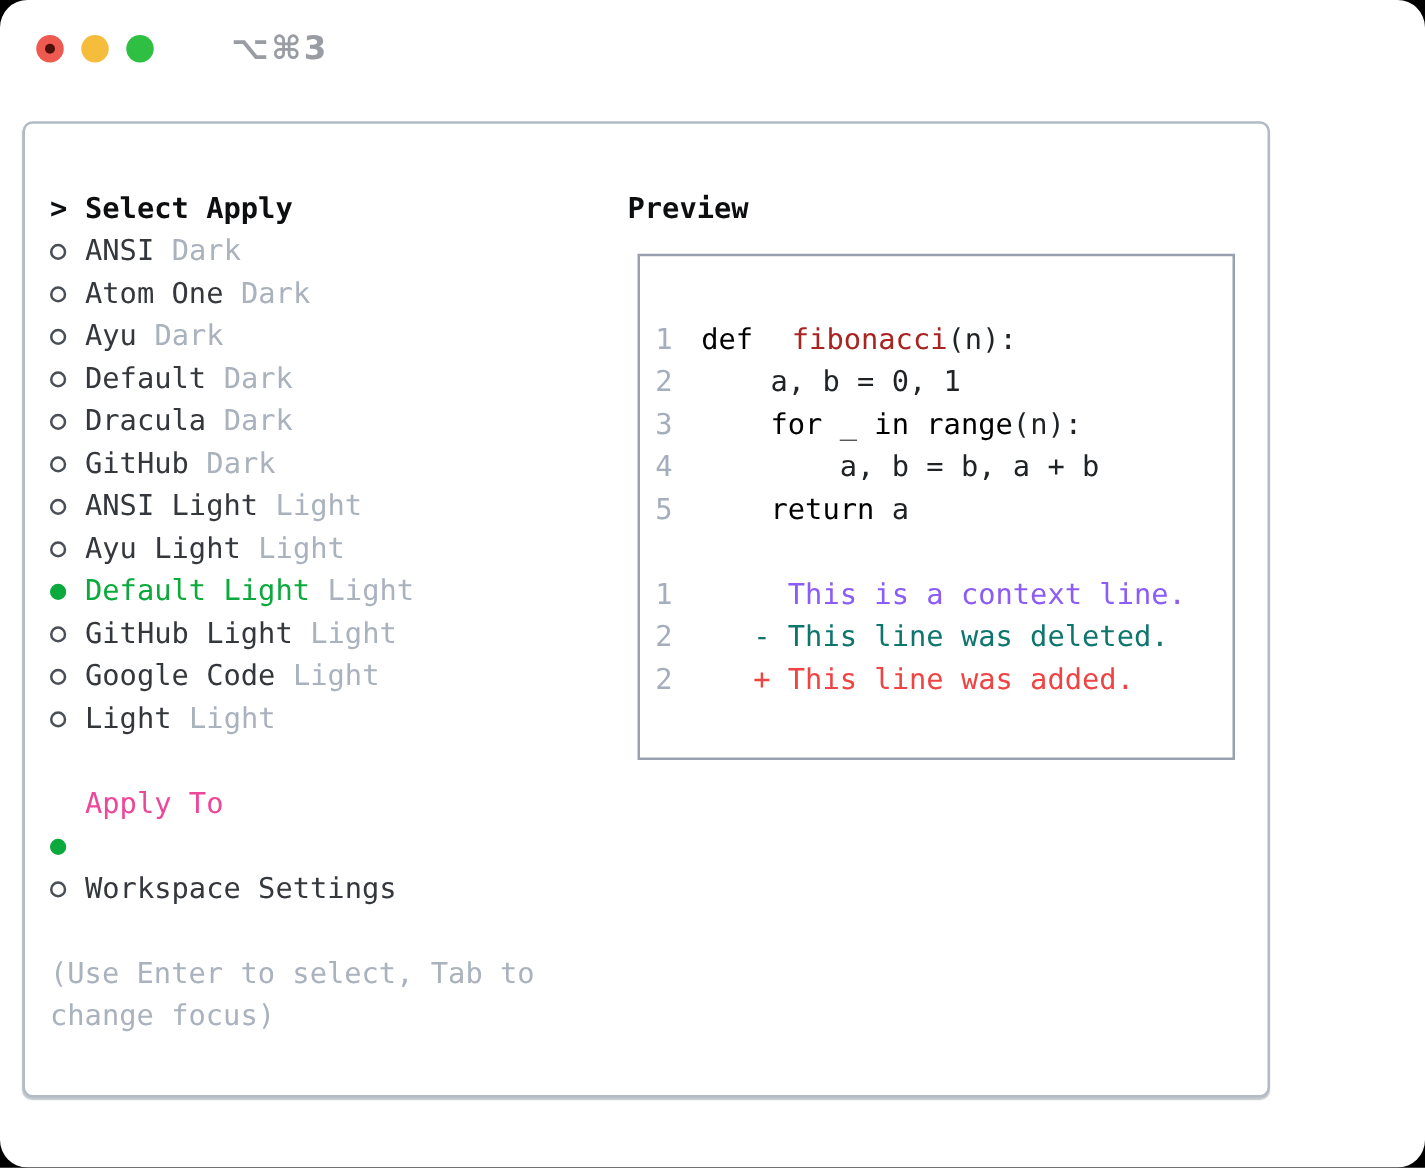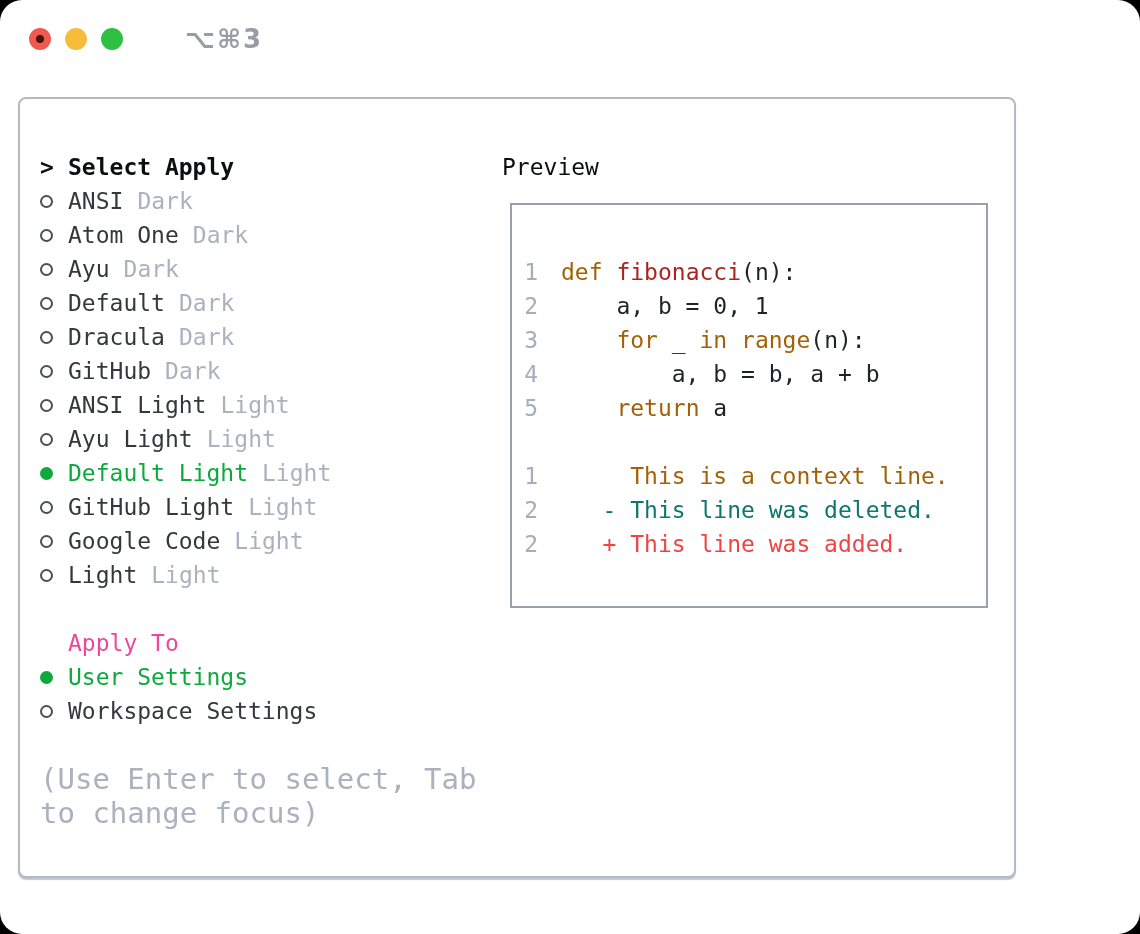--- a/index.html
+++ b/index.html
@@ -28,35 +28,35 @@
   .row { height:34px; display:flex; align-items:center; font-size:23px; color:#34383d; white-space:pre; }
   .marker { width:28px; flex:none; display:flex; align-items:center; }
   .prompt { font-weight:bold; color:#0c0e10; font-size:23px; }
   .circle { width:13px; height:13px; border-radius:50%; border:2px solid #4a4f57; display:inline-block; }
   .circle.on { border-color:#0ca93c; background:#0ca93c; }
   .title-bold { font-weight:bold; color:#0c0e10; }
   .name.sel { color:#0ca93c; }
   .badge { color:#a9b2bd; margin-left:14px; }
   .header-plain { color:#ec4899; }
   .spacer { height:34px; }
-  .hint { margin-top:34px; width:440px; font-size:29px; line-height:34px; color:#a9b2bd; }
+  .hint { margin-top:34px; width:440px; font-size:23px; line-height:34px; color:#a9b2bd; }
   
   .right-pane { flex:1; }
-  .preview-title { height:34px; display:flex; align-items:center; font-size:23px; font-weight:normal; color:#0c0e10; }
+  .preview-title { height:34px; display:flex; align-items:center; font-size:23px; font-weight:bold; color:#0c0e10; }
   .preview-box {
     margin-top:19px; margin-left:8px; width:478px; height:405px;
     border:2px solid #98a2ae; padding:50px 0 0 12px; background:#fff;
   }
   .pline { height:34px; display:flex; align-items:center; font-size:23px; white-space:pre; }
   .ln { width:14px; flex:none; text-align:right; color:#a4aebc; margin-right:23px; }
   .code { white-space:pre; }
   .pl  { color:#1f2326; }
-  .kw  { color:#a16207; }
-  .fn  { color:#a82421; }
-  .ctx { color:#a16207; }
+  .kw  { color:#000000; }
+  .fn  { color:#a82421;margin-left:17px; }
+  .ctx { color:#8b5cf6; }
   .del { color:#0f766e; }
   .add { color:#ef4444; }
 </style>
 </head>
 <body>
 
 <div class="card">
 
   <div class="titlebar">
     <span class="light red">
@@ -91,21 +91,21 @@
         </div>
 
       <div class="spacer"></div>
 
       <div class="row">
         <span class="marker"></span>
         <span class="header-plain">Apply To</span>
       </div>
 
       <div id="apply-list">
-          <div class="row"><span class="marker"><span class="circle on"></span></span><span class="name sel">User Settings</span></div>
+          <div class="row"><span class="marker"><span class="circle on"></span></span></div>
           <div class="row"><span class="marker"><span class="circle"></span></span><span class="name">Workspace Settings</span></div>
         </div>
 
       <div class="hint">(Use Enter to select, Tab to change focus)</div>
     </div>
 
     <div class="right-pane">
       <div class="preview-title">Preview</div>
       <div class="preview-box" id="preview-box">
           <div class="pline"><span class="ln">1</span><span class="code"><span class="kw">def</span><span class="pl"> </span><span class="fn">fibonacci</span><span class="pl">(n):</span></span></div>

